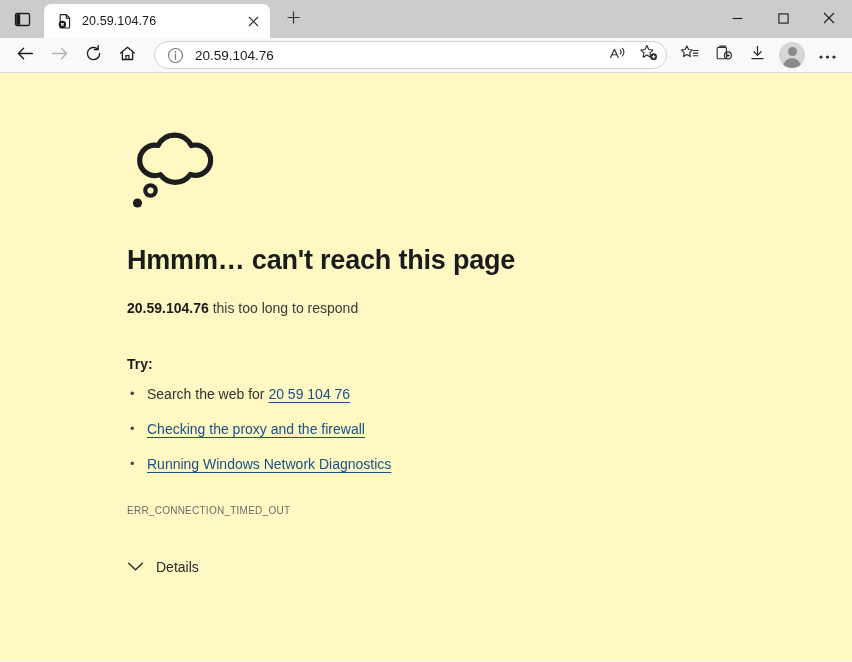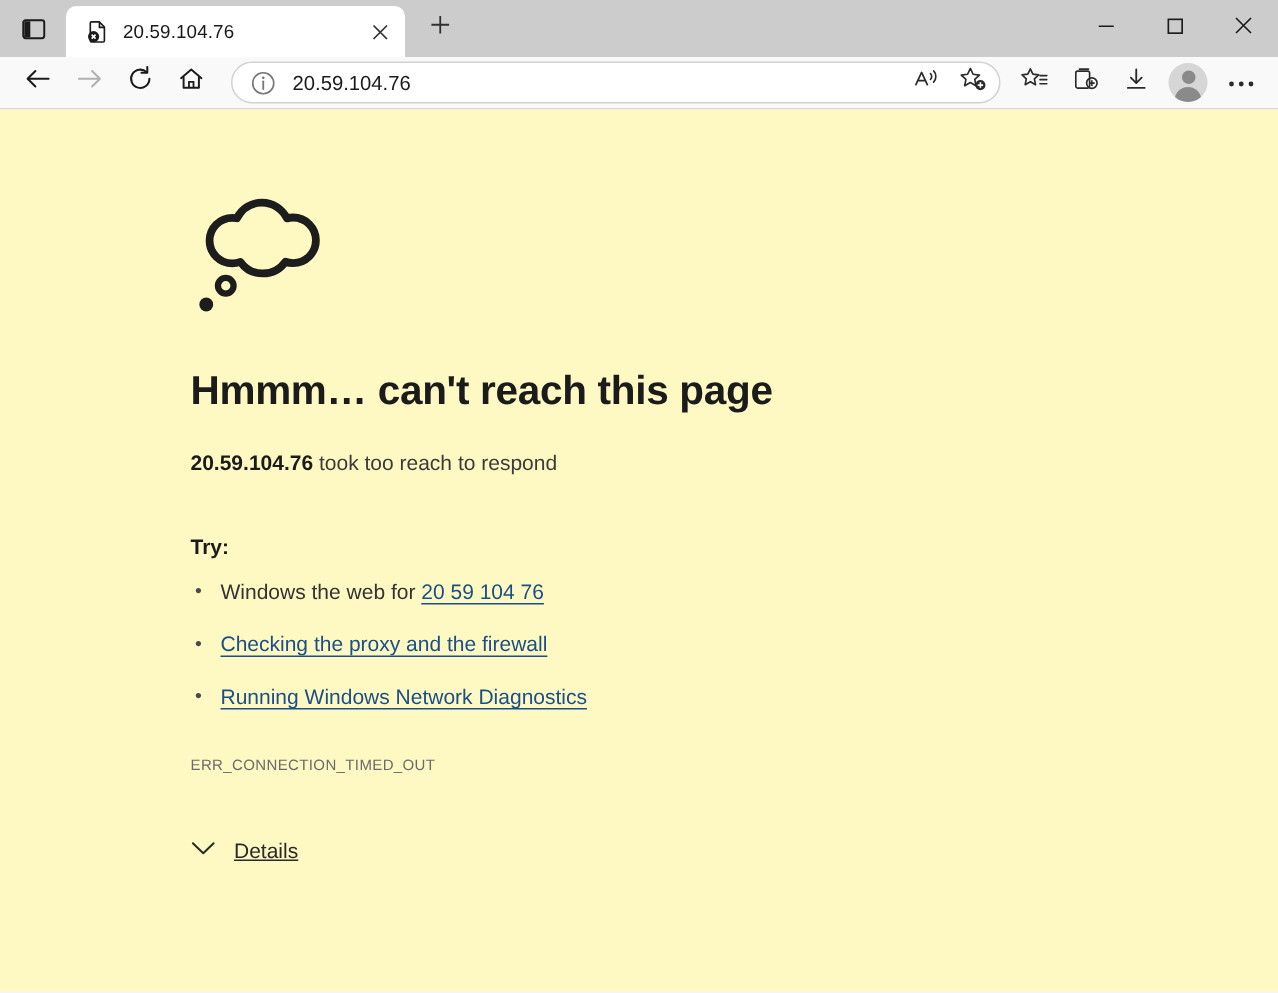--- a/index.html
+++ b/index.html
@@ -191,21 +191,21 @@
     color: #6b6b6b;
     letter-spacing: 0.25px;
   }
   .details {
     margin-top: 42px;
     display: flex;
     align-items: center;
     gap: 12px;
     width: 170px;
   }
-  .details-label { font-size: 14px; color: #2a2a2a; text-decoration: underline; }
+  .details-label { font-size: 14px; color: #2a2a2a; }
 </style>
 </head>
 <body>
 
 <div class="tabstrip">
 
   <div class="tabactions">
     <span>
       <svg width="17" height="17" viewBox="0 0 17 17">
         <rect x="1.5" y="2.5" width="14" height="12" rx="1.6" fill="none" stroke="#1b1b1b" stroke-width="1.3"></rect>
@@ -382,28 +382,28 @@
     <svg width="100" height="92" viewBox="0 0 100 92">
       <path d="M31 20.5c3.2-6.3 9.3-10.4 16.6-10.4 7.3 0 13.6 4.2 16.7 10.5 1.3-.4 2.7-.6 4.1-.6 8.4 0 15.2 6.8 15.2 15.2 0 8.4-6.8 15.2-15.2 15.2-1.8 0-3.5-.3-5.1-.9-3.3 4.7-8.8 7.8-15 7.8-6.2 0-11.7-3-15-7.7-1.7.6-3.5 1-5.4 1-8.4 0-15.2-6.8-15.2-15.2 0-8.4 6.8-15.2 15.2-15.2 1.1 0 2.2.1 3.1.3z" fill="none" stroke="#1d1d1d" stroke-width="5.2" stroke-linejoin="round"></path>
       <circle cx="23.5" cy="65.5" r="5.2" fill="none" stroke="#1d1d1d" stroke-width="4.2"></circle>
       <circle cx="10.5" cy="78" r="4.6" fill="#1d1d1d"></circle>
     </svg>
   </div>
 
   <h1 class="err-title">Hmmm… can't reach this page</h1>
 
   <div class="err-sub">
-    <b>20.59.104.76</b><span> took too reach to respond</span>
+    <b>20.59.104.76</b><span> this too long to respond</span>
   </div>
 
   <div class="try-label">Try:</div>
 
   <ul class="sugg">
     <li>
-      <span>Windows the web for </span><a class="lnk" href="#">20 59 104 76</a>
+      <span>Search the web for </span><a class="lnk" href="#">20 59 104 76</a>
     </li>
     <li>
       <a class="lnk" href="#">Checking the proxy and the firewall</a>
     </li>
     <li>
       <a class="lnk" href="#">Running Windows Network Diagnostics</a>
     </li>
   </ul>
 
   <div class="errcode">ERR_CONNECTION_TIMED_OUT</div>

